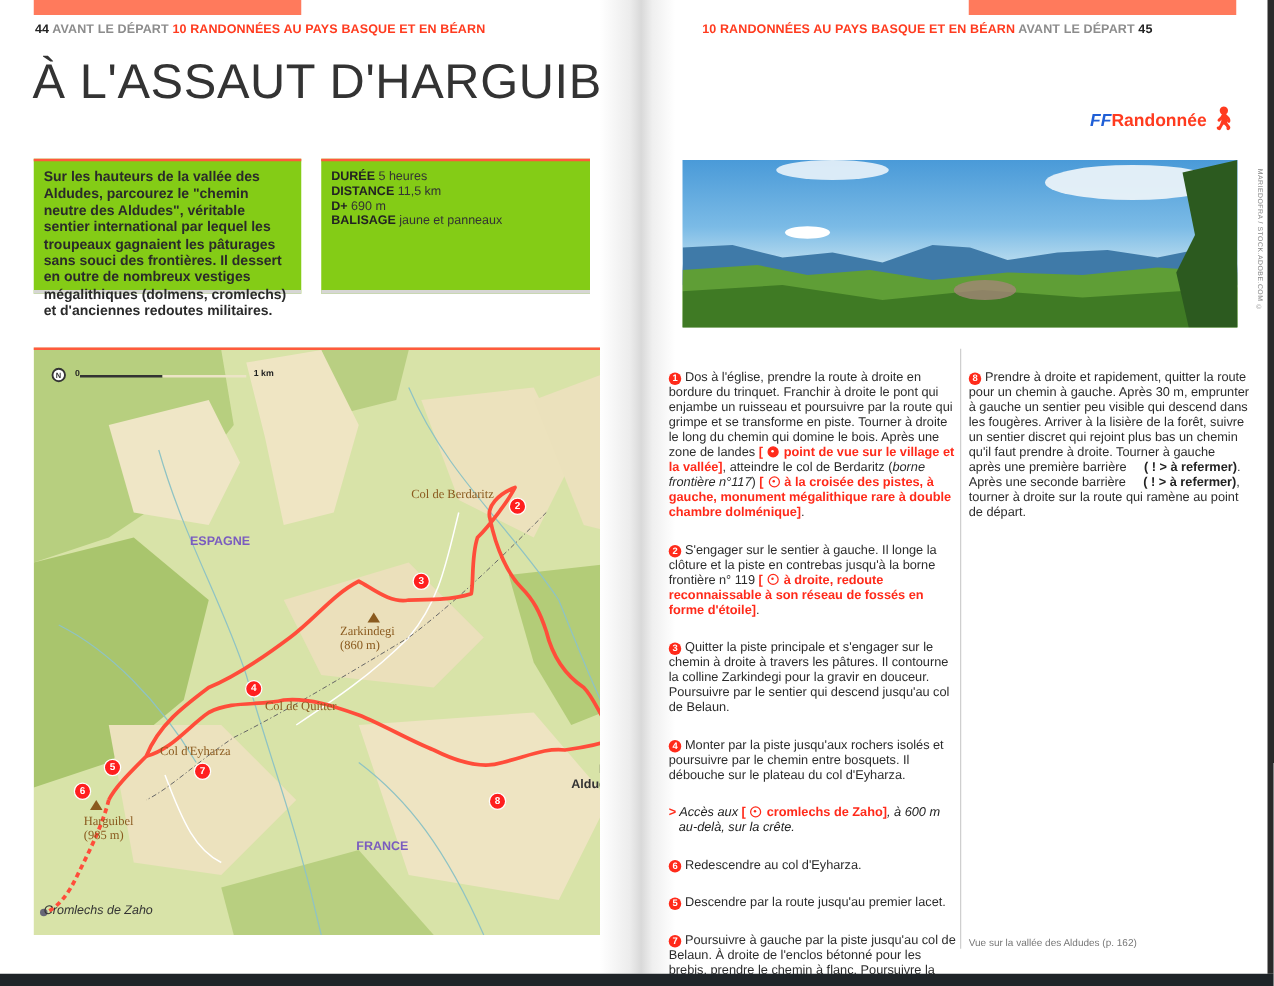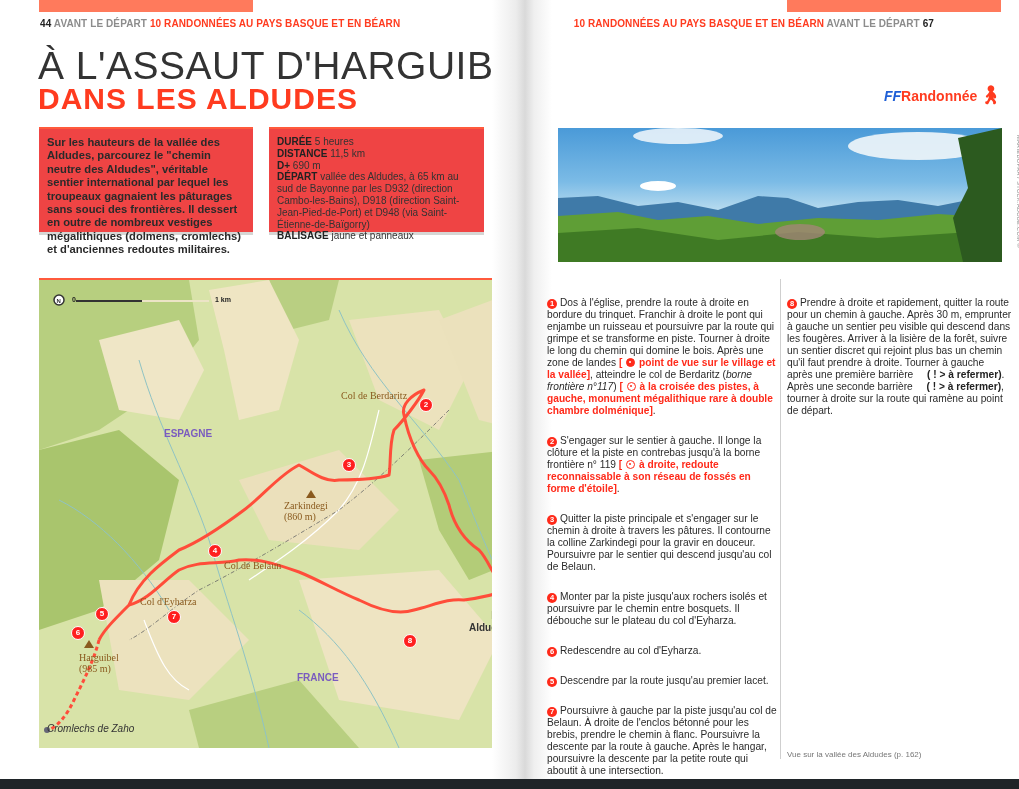--- a/index.html
+++ b/index.html
@@ -2,21 +2,21 @@
 <html><head>
 <meta charset="utf-8">
 <style>
   html, body { margin: 0; padding: 0; }
   body {
     width: 1019px; height: 789px; overflow: hidden; position: relative;
     background: #ffffff;
     font-family: "Liberation Sans", sans-serif;
     color: #222;
   }
-  .spread { position: absolute; left: 12px; top: 0; width: 954px; height: 779px; background: #fff; }
+  .spread { position: absolute; left: 0; top: 0; width: 954px; height: 779px; background: #fff; }
   .bottom-bar { position: absolute; left: 0; top: 779px; width: 1019px; height: 10px; background: #1f2428; }
   .gutter {
     position: absolute; left: 480px; top: 0; width: 60px; height: 779px;
     background: linear-gradient(to right, #ffffff 0%, #ececec 40%, #d9d9d9 55%, #efefef 70%, #ffffff 100%);
   }
   .right-edge { position: absolute; left: 1014px; top: 0; width: 5px; height: 779px; background: #2a2a2a; }
   .tab-top { position: absolute; top: 0; height: 12px; background: #ff7a5c; }
   .tab-left { left: 27px; width: 214px; }
   .tab-right { left: 775px; width: 214px; }
 
@@ -35,21 +35,21 @@
     position: absolute; left: 26px; top: 82px; font-size: 30px; color: #ff3b1f;
     font-weight: bold; letter-spacing: 1px; white-space: nowrap;
   }
 
   .ffr-logo { position: absolute; left: 872px; top: 84px; font-size: 14px; font-weight: bold; white-space: nowrap; }
   .ffr-logo .ff { color: #1f5fd6; font-style: italic; }
   .ffr-logo .rando { color: #ff3b1f; }
   .ffr-logo .walker { color: #ff3b1f; font-size: 18px; margin-left: 2px; }
 
   .box {
-    position: absolute; top: 127px; height: 108px; background: #ef4444;
+    position: absolute; top: 127px; height: 108px; background: #84cc16;
     border-top: 2px solid #ff5a3c; border-bottom: 3px solid #d6d6d4; box-sizing: border-box;
   }
   .box-intro { left: 27px; width: 214px; padding: 7px 8px; font-size: 11.2px; font-weight: bold; line-height: 13.4px; color: #2a2a2a; }
   .box-info { left: 257px; width: 215px; padding: 7px 8px; font-size: 10px; line-height: 11.8px; color: #333; }
   .box-info b { color: #222; }
 
   .map {
     position: absolute; left: 27px; top: 278px; width: 480px; height: 468px;
     border-top: 2px solid #ff5a3c; overflow: hidden; background: #dfe8b6;
   }
@@ -106,31 +106,29 @@
   <div class="tab-top tab-left"></div>
   <div class="tab-top tab-right"></div>
 
   <div class="running-head rh-left">
     <span class="num">44</span>
     <span class="grey">AVANT LE DÉPART</span>
     <span class="red">10 RANDONNÉES AU PAYS BASQUE ET EN BÉARN</span>
   </div>
 
   <div class="title-line1">À L'ASSAUT D'HARGUIBEL</div>
-  <div class="title-line2">DANS LES ALDUDES</div>
 
   <div class="box box-intro">
     <span>Sur les hauteurs de la vallée des Aldudes, parcourez le "chemin neutre des Aldudes", véritable sentier international par lequel les troupeaux gagnaient les pâturages sans souci des frontières. Il dessert en outre de nombreux vestiges mégalithiques (dolmens, cromlechs) et d'anciennes redoutes militaires.</span>
   </div>
 
   <div class="box box-info">
     <div><b>DURÉE</b> <span>5 heures</span></div>
     <div><b>DISTANCE</b> <span>11,5 km</span></div>
     <div><b>D+</b> <span>690 m</span></div>
-    <div><b>DÉPART</b> <span>vallée des Aldudes, à 65 km au sud de Bayonne par les D932 (direction Cambo-les-Bains), D918 (direction Saint-Jean-Pied-de-Port) et D948 (via Saint-Étienne-de-Baïgorry)</span></div>
     <div><b>BALISAGE</b> <span>jaune et panneaux</span></div>
   </div>
 
   <div class="map">
     <svg width="480" height="468" viewBox="0 0 480 468">
       <rect x="0" y="0" width="480" height="468" fill="#d8e3a8"></rect>
 
       <path d="M0,0 L150,0 L160,60 L120,110 L60,150 L0,170 Z" fill="#b7cf7f"></path>
       <path d="M0,170 L80,150 L140,200 L120,280 L60,330 L0,350 Z" fill="#a9c56d"></path>
       <path d="M230,0 L300,0 L290,40 L250,50 Z" fill="#b9cf82"></path>
@@ -173,21 +171,21 @@
     <span class="scale-label" style="left:176px;top:16px;">1 km</span>
 
     <span class="map-country" style="left:125px;top:148px;">ESPAGNE</span>
     <span class="map-country" style="left:258px;top:392px;">FRANCE</span>
 
     <span class="map-label" style="left:302px;top:110px;">Col de Berdaritz</span>
     <div class="map-label" style="left:245px;top:220px;">
       <div>Zarkindegi</div>
       <div>(860 m)</div>
     </div>
-    <span class="map-label" style="left:185px;top:280px;">Col de Belaun</span>
+    <span class="map-label" style="left:185px;top:280px;">Col de Quitter</span>
     <span class="map-label" style="left:77px;top:316px;margin-left:24px;">Col d'Eyharza</span>
     <div class="map-label" style="left:40px;top:372px;">
       <div>Harguibel</div>
       <div>(985 m)</div>
     </div>
     <span class="map-cromlech" style="left:8px;top:443px;">Cromlechs de Zaho</span>
     <div class="map-village" style="left:430px;top:330px;">
       <div>Les</div>
       <div>Aldudes</div>
     </div>
@@ -200,21 +198,21 @@
     <span class="wp" style="left:32px;top:346px;">6</span>
     <span class="wp" style="left:128px;top:330px;">7</span>
     <span class="wp" style="left:364px;top:354px;">8</span>
   </div>
 
   <div class="gutter"></div>
 
   <div class="running-head rh-right">
     <span class="red">10 RANDONNÉES AU PAYS BASQUE ET EN BÉARN</span>
     <span class="grey">AVANT LE DÉPART</span>
-    <span class="num">67</span>
+    <span class="num">45</span>
   </div>
 
   <div class="ffr-logo">
     <span class="ff">FF</span><span class="rando">Randonnée</span><span class="walker">🚶︎</span>
   </div>
 
   <div class="photo">
     <svg width="444" height="134" viewBox="0 0 444 134">
       <ellipse cx="120" cy="8" rx="45" ry="8" fill="#eaf3fa" opacity="0.9"></ellipse>
       <ellipse cx="360" cy="18" rx="70" ry="14" fill="#f1f6fa" opacity="0.9"></ellipse>
@@ -234,20 +232,23 @@
     </p>
     <p class="step">
       <span class="step-num">2</span><span>S'engager sur le sentier à gauche. Il longe la clôture et la piste en contrebas jusqu'à la borne frontière n° 119 </span><span class="hl"><span>[ </span><span class="hl-icon"></span><span> à droite, redoute reconnaissable à son réseau de fossés en forme d'étoile]</span></span><span>.</span>
     </p>
     <p class="step">
       <span class="step-num">3</span><span>Quitter la piste principale et s'engager sur le chemin à droite à travers les pâtures. Il contourne la colline Zarkindegi pour la gravir en douceur. Poursuivre par le sentier qui descend jusqu'au col de Belaun.</span>
     </p>
     <p class="step">
       <span class="step-num">4</span><span>Monter par la piste jusqu'aux rochers isolés et poursuivre par le chemin entre bosquets. Il débouche sur le plateau du col d'Eyharza.</span>
     </p>
+    <p class="step access">
+      <span class="arrow">&gt;</span> <span>Accès aux </span><span class="hl" style="font-style:normal;"><span>[ </span><span class="hl-icon"></span><span> cromlechs de Zaho]</span></span><span>, à 600 m au-delà, sur la crête.</span>
+    </p>
     <p class="step">
       <span class="step-num">6</span><span>Redescendre au col d'Eyharza.</span>
     </p>
     <p class="step">
       <span class="step-num">5</span><span>Descendre par la route jusqu'au premier lacet.</span>
     </p>
     <p class="step">
       <span class="step-num">7</span><span>Poursuivre à gauche par la piste jusqu'au col de Belaun. À droite de l'enclos bétonné pour les brebis, prendre le chemin à flanc. Poursuivre la descente par la route à gauche. Après le hangar, poursuivre la descente par la petite route qui aboutit à une intersection.</span>
     </p>
   </div>

